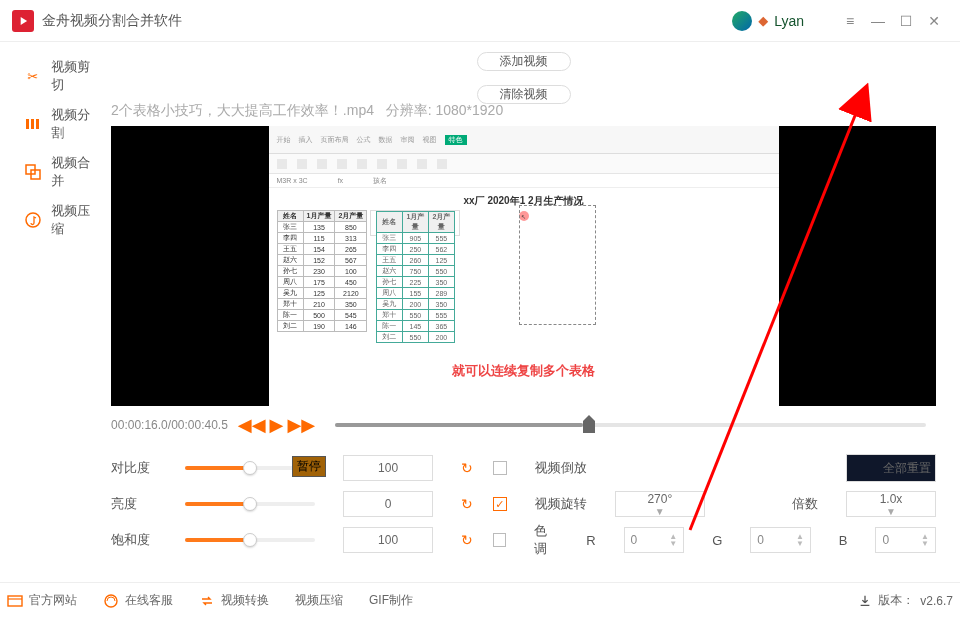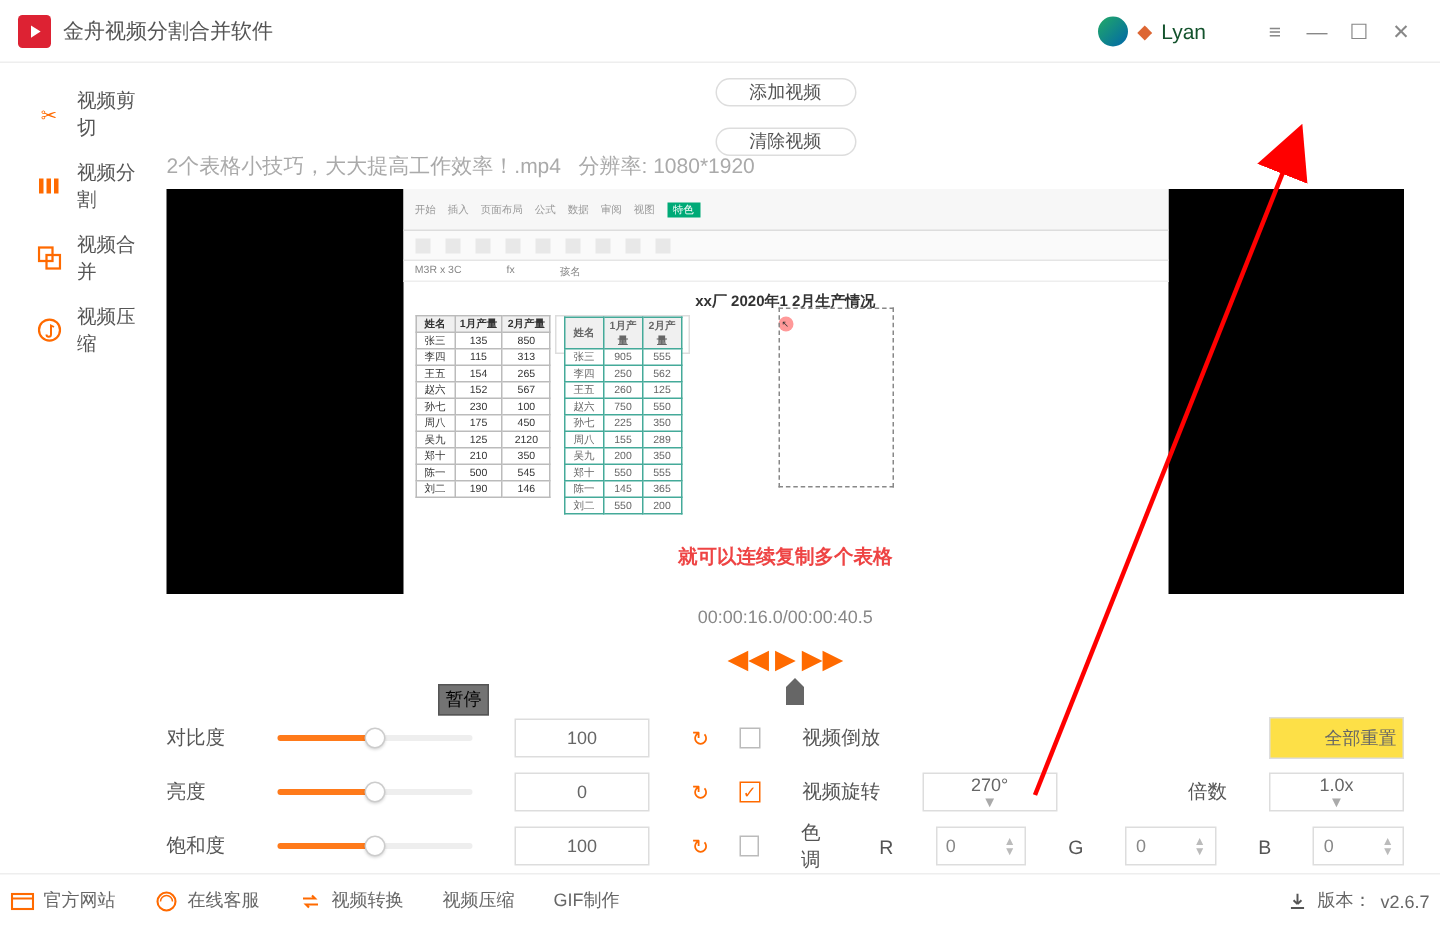--- a/index.html
+++ b/index.html
@@ -39,46 +39,46 @@
     .ss-title { text-align: center; font-weight: bold; font-size: 10px; padding: 2px 0; }
     .ss-tables { display: flex; gap: 3px; }
     .ss-table { border-collapse: collapse; }
     .ss-table td { border: 1px solid #bbb; padding: 0 3px; font-size: 7px; text-align: center; background: #fff; min-width: 26px; height: 10px; }
     .ss-table.sel td { border-color: #4a9; }
     .ss-table td.hdr { background: #f0f0f0; font-weight: bold; }
     .marquee { position: absolute; border: 1px dashed #888; width: 77px; height: 120px; left: 250px; top: 79px; }
     .ss-caption { color: #e44; font-size: 13px; text-align: center; margin-top: 30px; font-weight: bold; }
     .ss-cursor { position:absolute; left: 250px; top: 85px; width: 10px; height: 10px; border-radius: 50%; background:#f99; display: flex; align-items: center; justify-content: center; font-size: 6px; }
     
-    .playrow { display: flex; align-items: center; gap: 10px; padding: 8px 10px; font-size: 12px; color: #888; flex-direction: column; }
+    .playrow { display: flex; align-items: center; gap: 10px; padding: 8px 10px; font-size: 12px; color: #888; }
     .playbtns { display: flex; gap: 4px; color: #ff6a00; }
     .playbtns span { cursor: pointer; font-size: 18px; }
     .timeline { flex: 1; height: 4px; background: #e5e5e5; border-radius: 2px; position: relative; margin: 0 10px; }
     .timeline-fill { position: absolute; height: 100%; width: 42%; background: #999; border-radius: 2px; }
     .timeline-knob { position: absolute; left: 42%; top: -8px; }
     .timeline-knob svg { width: 12px; height: 18px; }
     
     .controls { display: flex; gap: 20px; padding: 6px 10px 0; }
     .col { flex: 1; }
     .crow { display: flex; align-items: center; gap: 28px; height: 36px; font-size: 13px; color: #555; }
     .crow .lbl { width: 46px; }
     .slider { flex: 0 0 130px; height: 4px; background: #eee; border-radius: 2px; position: relative; }
     .slider-fill { position: absolute; height: 100%; background: #ff7a1a; border-radius: 2px; }
     .slider-knob { position: absolute; top: -5px; width: 14px; height: 14px; border-radius: 50%; background: #fff; border: 1px solid #ccc; box-shadow: 0 1px 2px rgba(0,0,0,0.15); }
     .numbox { width: 90px; height: 26px; border: 1px solid #ddd; text-align: center; font-size: 12px; color: #666; }
     .reset-icn { color: #ff6a00; cursor: pointer; font-size: 14px; }
     .chk { width: 14px; height: 14px; border: 1px solid #bbb; display: inline-flex; align-items: center; justify-content: center; }
     .chk.checked { border-color: #ff6a00; color: #ff6a00; font-size: 11px; }
     .sel { width: 90px; height: 26px; border: 1px solid #ddd; display: flex; align-items: center; justify-content: space-between; padding: 0 8px; font-size: 12px; color: #666; flex-direction: column; }
     .sel .car { color: #aaa; font-size: 10px; }
-    .btn-reset-all { width: 90px; height: 28px; border: 1px solid #ddd; background: #fde047; color: #666; font-size: 12px; cursor: pointer; padding-left: 32px; }
+    .btn-reset-all { width: 90px; height: 28px; border: 1px solid #ddd; background: #0f172a; color: #666; font-size: 12px; cursor: pointer; padding-left: 32px; }
     .spin { width: 64px; height: 26px; border: 1px solid #ddd; display: flex; align-items: center; padding: 0 6px; font-size: 12px; color: #888; justify-content: space-between; }
     .spin .arrs { font-size: 8px; color: #bbb; line-height: 7px; }
     
-    .tooltip { position: absolute; left: 292px; top: 456px; background: #737373; border: 1px solid #555; padding: 1px 4px; font-size: 12px; color: #000; }
+    .tooltip { position: absolute; left: 292px; top: 456px; background: #a16207; border: 1px solid #555; padding: 1px 4px; font-size: 12px; color: #000; }
     
     .footer { height: 36px; border-top: 1px solid #eee; display: flex; align-items: center; padding: 0 7px; font-size: 12px; color: #666; gap: 26px; }
     .footer .flink { display: flex; align-items: center; gap: 6px; cursor: pointer; }
     .footer .flink svg, .footer .flink .ficon { color: #ff6a00; }
     .footer-spacer { flex: 1; }
     .version { display: flex; align-items: center; gap: 6px; }
     
     .arrow-annot { position: absolute; pointer-events: none; }
   </style>
 </head>

